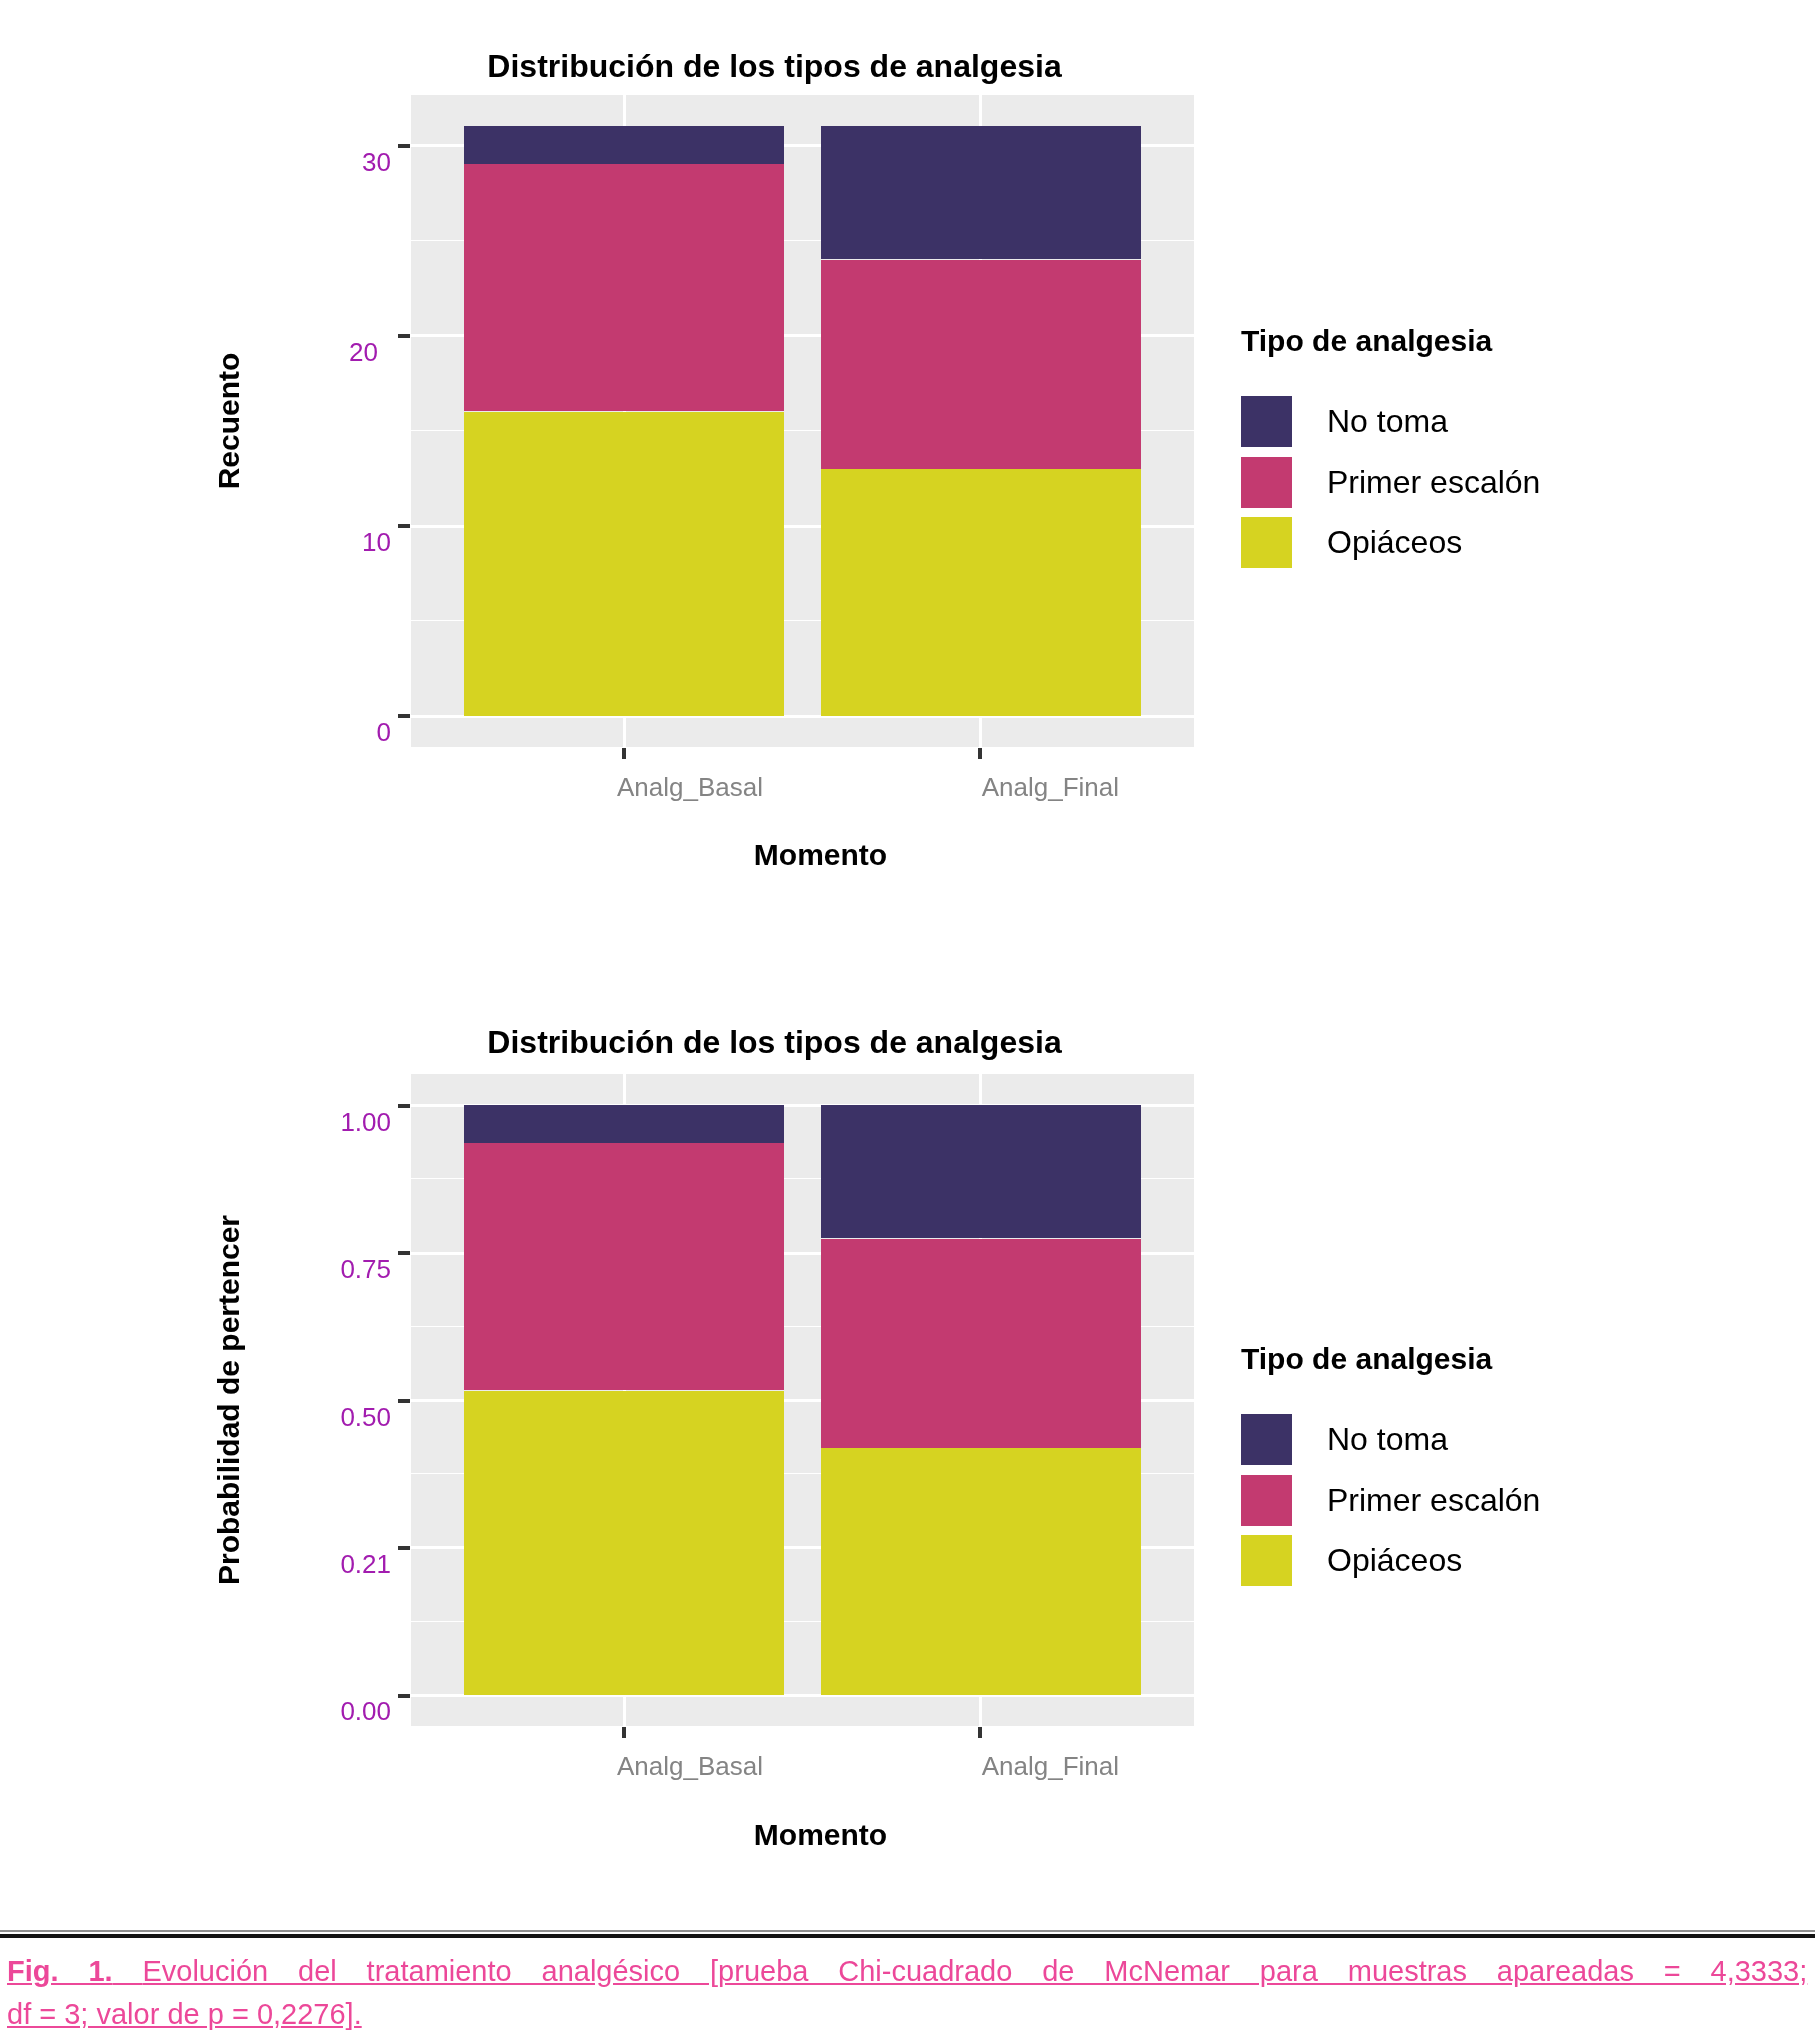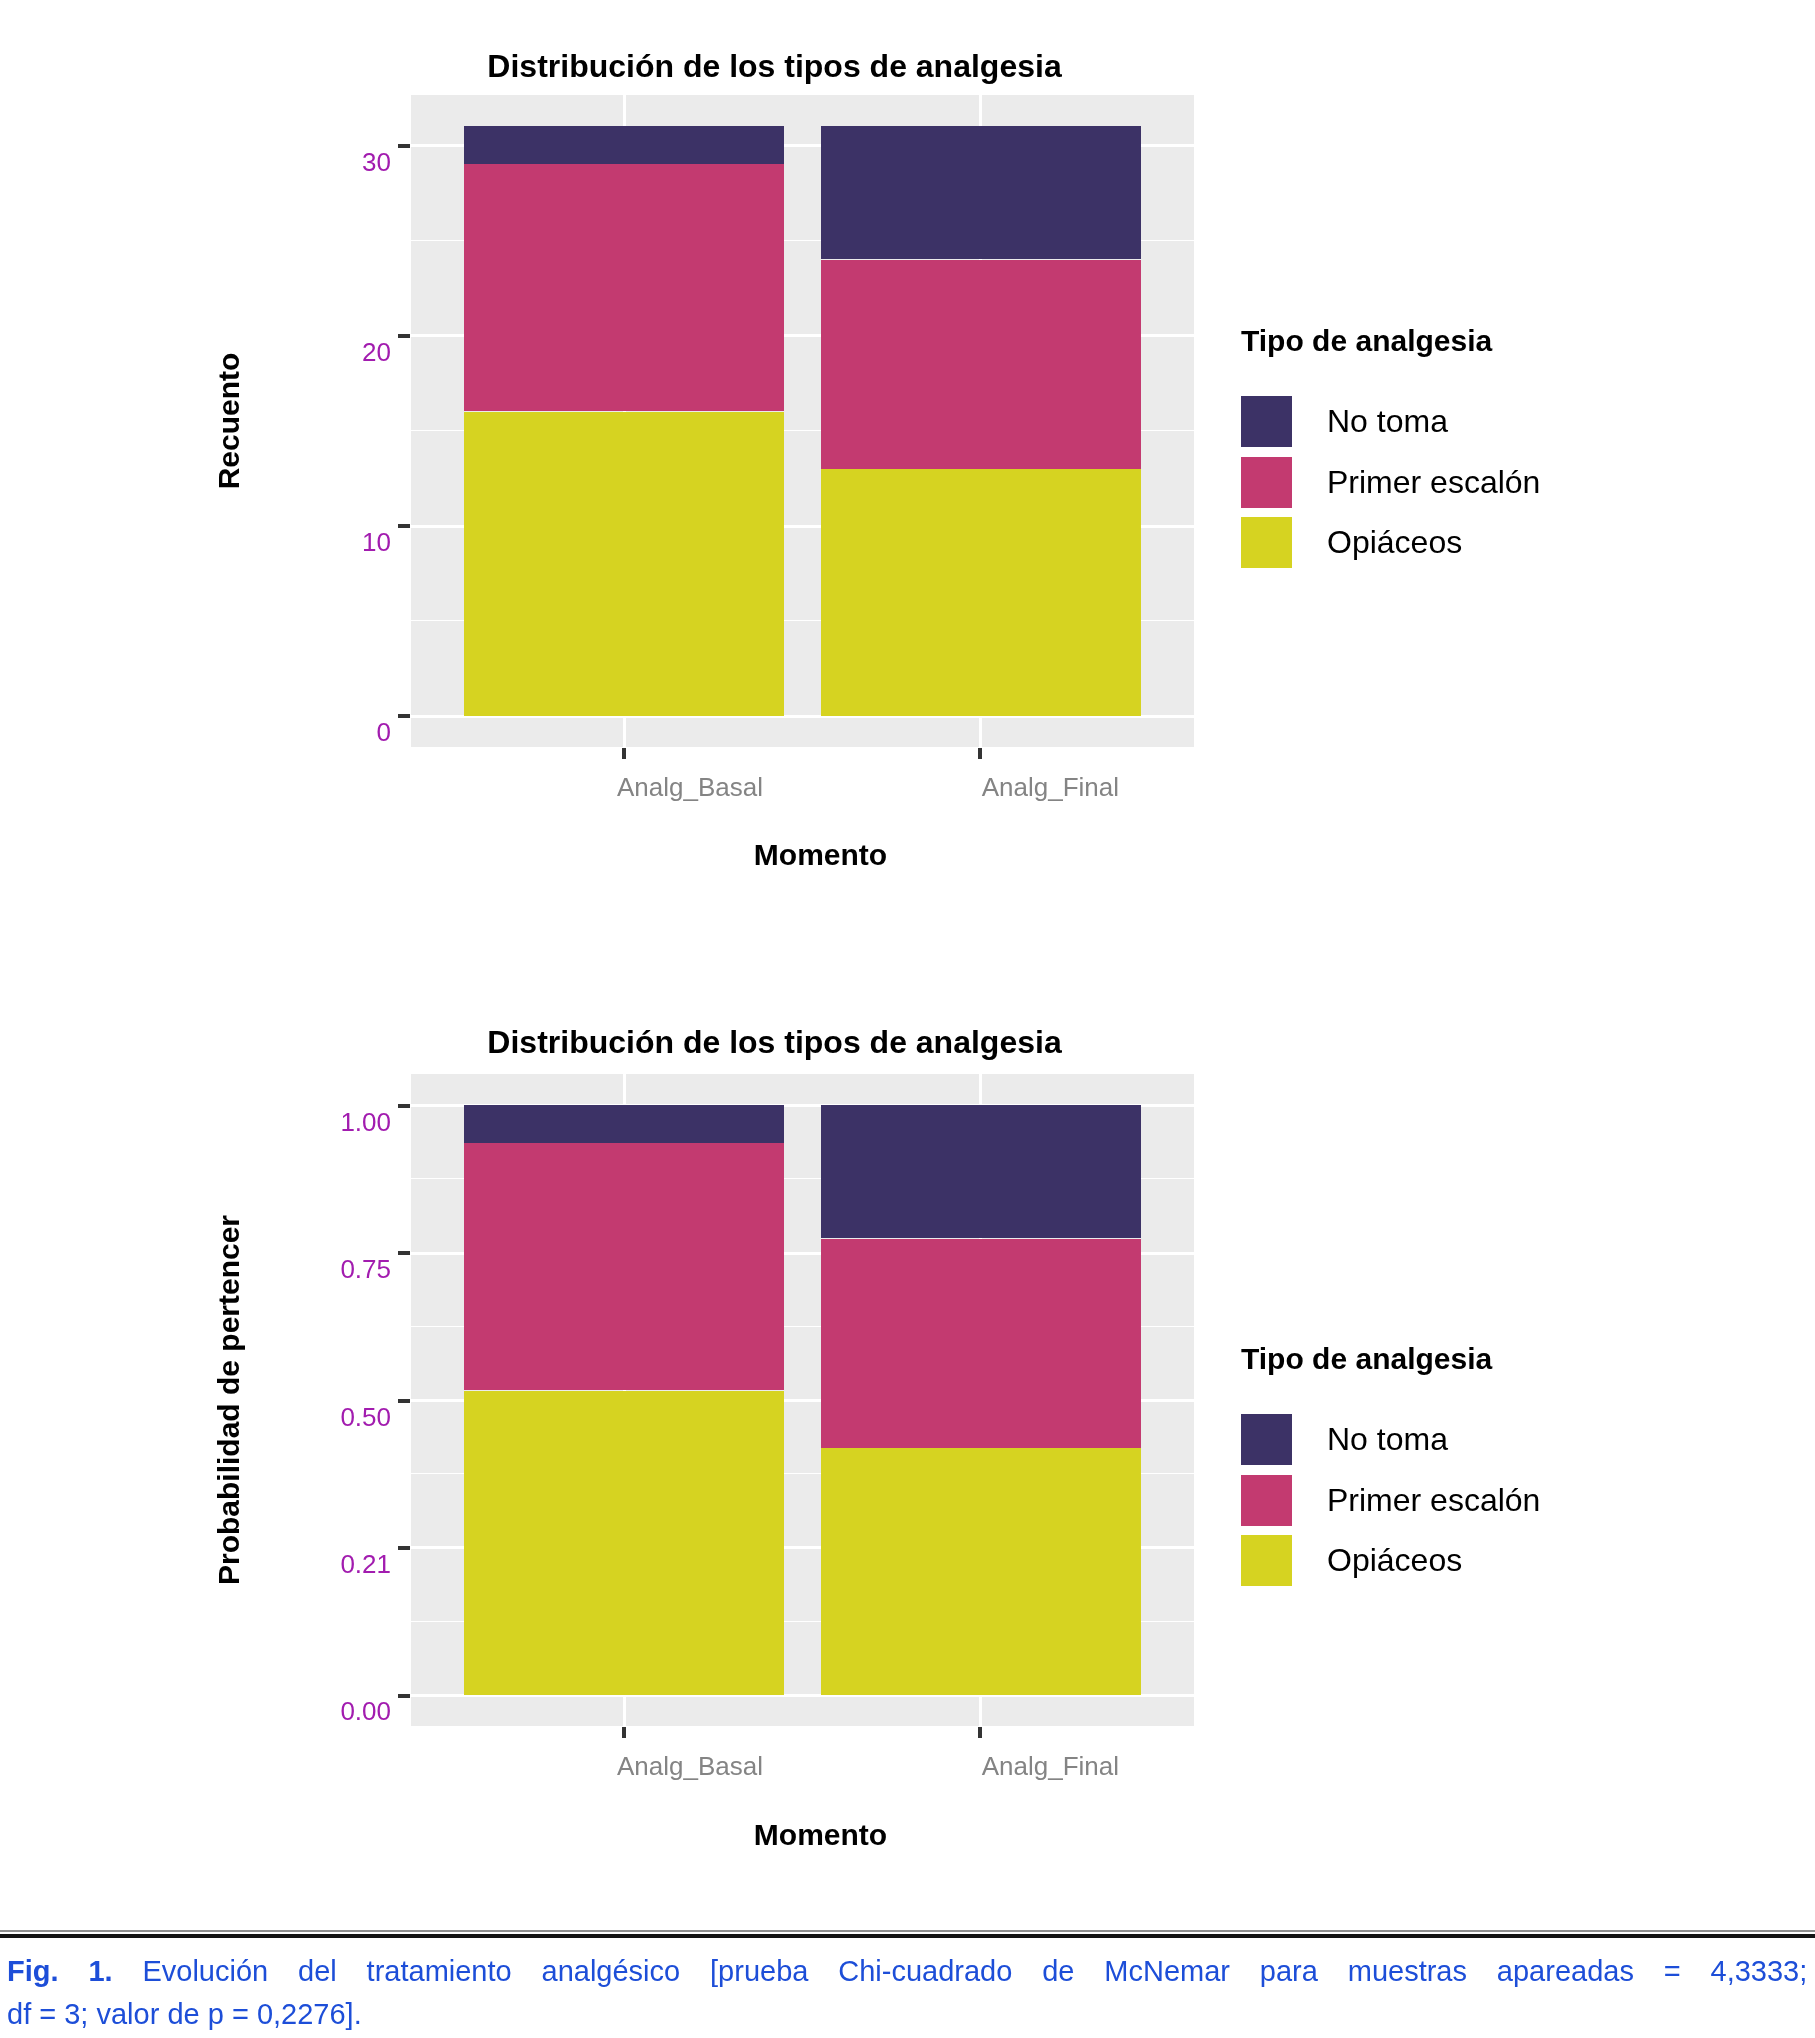--- a/index.html
+++ b/index.html
@@ -52,21 +52,21 @@
   .legend.c0{top:323px;}
   .legend.c1{top:1341px;}
   .legend-title{font-size:30px;font-weight:bold;color:#000;height:35px;line-height:35px;margin-bottom:38px;}
   .legend-row{display:flex;align-items:center;height:51px;margin-bottom:9.6px;}
   .legend-key{width:51px;height:51px;flex:0 0 51px;}
   .legend-label{font-size:32px;color:#000;margin-left:35px;white-space:nowrap;}
   .caption-rule{
     position:absolute;left:0;right:0;top:1930px;height:1.7px;background:#ffffff;
     border-top:2.6px solid #8f8f8f;border-bottom:4.4px solid #141414;
   }
-  .caption{position:absolute;left:7px;right:8.7px;margin:0;font-size:29px;color:#1d4ed8;}
+  .caption{position:absolute;left:7px;right:8.7px;margin:0;font-size:29px;color:#ec4899;text-decoration:underline;}
   .caption.l1{top:1955px;text-align:justify;text-align-last:justify;}
   .caption.l2{top:1998px;}
   .caption .bold{font-weight:bold;}
 </style>
 </head>
 <body>
 
 <section>
   <h2 class="chart-title c0">Distribución de los tipos de analgesia</h2>
   <div class="y-title c0">
@@ -88,21 +88,21 @@
       <div class="bar-seg" style="left: 410px; top: 374px; height: 247px; background: rgb(214, 211, 33);"></div>
       <div class="bar-seg" style="left: 410px; top: 165px; height: 209px; background: rgb(195, 58, 112);"></div>
       <div class="bar-seg" style="left: 410px; top: 31px; height: 133px; background: rgb(60, 50, 102);"></div>
     </div>
   <div>
       <div class="ytick-mark abs" style="left: 398px; top: 714px;"></div>
       <div class="ytick-label abs" style="left: 295px; top: 701px;">0</div>
       <div class="ytick-mark abs" style="left: 398px; top: 524px;"></div>
       <div class="ytick-label abs" style="left: 295px; top: 511px;">10</div>
       <div class="ytick-mark abs" style="left: 398px; top: 334px;"></div>
-      <div class="ytick-label abs" style="left: 295px; top: 321px;">20</div>
+      <div class="ytick-label abs" style="left: 282px; top: 321px;">20</div>
       <div class="ytick-mark abs" style="left: 398px; top: 144px;"></div>
       <div class="ytick-label abs" style="left: 295px; top: 131px;">30</div>
     </div>
   <div>
       <div class="xtick-mark abs" style="left: 622px; top: 748px;"></div>
       <div class="xtick-label abs" style="left: 484px; top: 772px;">Analg_Basal</div>
       <div class="xtick-mark abs" style="left: 978px; top: 748px;"></div>
       <div class="xtick-label abs" style="left: 840px; top: 772px;">Analg_Final</div>
     </div>
   <div class="x-title c0">Momento</div>

